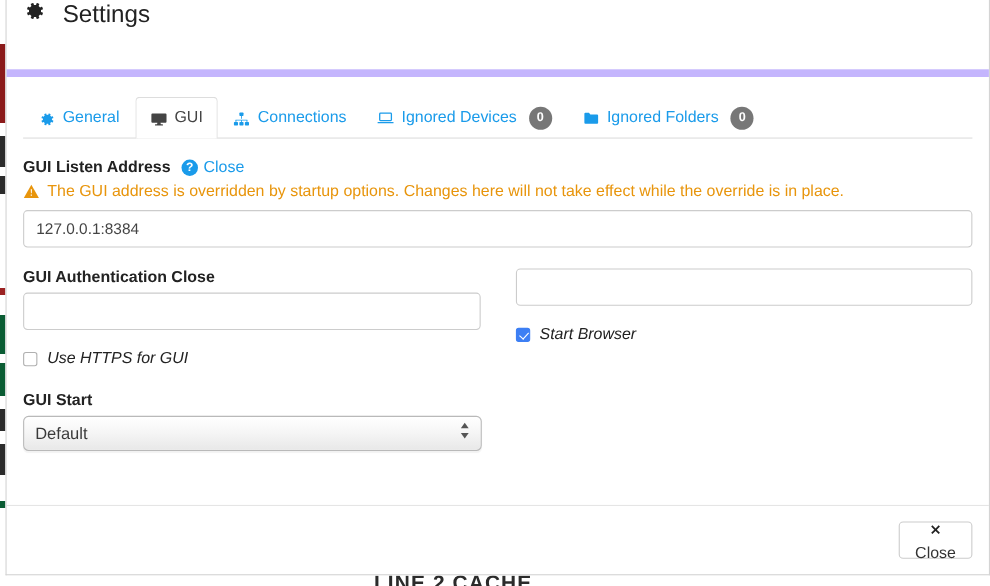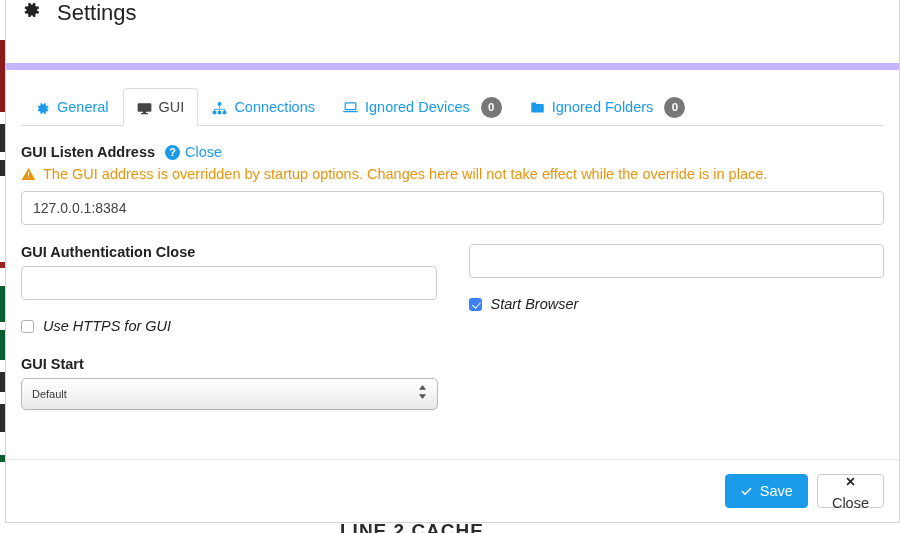--- a/index.html
+++ b/index.html
@@ -190,21 +190,21 @@
   .sel-wrap {
     position: relative;
     width: 417px;
   }
   .sel {
     width: 100%;
     height: 32px;
     border: 1px solid #b9b9b9;
     border-radius: 5px;
     background: linear-gradient(to bottom, #ffffff 0%, #f6f6f6 45%, #e8e8e8 100%);
-    font-size: 11px;
+    font-size: 15px;
     color: #3a3a3a;
     padding: 0 34px 0 10px;
     font-family: "Liberation Sans", sans-serif;
     appearance: none; -webkit-appearance: none;
     outline: none;
     cursor: default;
     box-shadow: 0 1px 1px rgba(0,0,0,.05);
   }
   .sel-arrows {
     position: absolute; right: 11px; top: 50%;
@@ -370,28 +370,20 @@
               <path d="M5 17 1 11.5h8z"></path>
             </svg>
           </span>
         </div>
       </div>
 
     </div>
   </div>
 
   <div class="modal-footer">
-    <button class="btn btn-primary">
-      <span class="bico">
-        <svg viewBox="0 0 16 16" width="13" height="13" fill="#fff">
-          <path d="M6.2 12.6 1.8 8.2l1.3-1.3 3.1 3.1 6.7-6.7 1.3 1.3z"></path>
-        </svg>
-      </span>
-      <span>Save</span>
-    </button>
     <button class="btn btn-default">
       <span class="bico">
         <svg viewBox="0 0 16 16" width="13" height="13" fill="#222">
           <path d="M12.9 4.5 9.4 8l3.5 3.5-1.4 1.4L8 9.4l-3.5 3.5-1.4-1.4L6.6 8 3.1 4.5l1.4-1.4L8 6.6l3.5-3.5z"></path>
         </svg>
       </span>
       <span>Close</span>
     </button>
   </div>
 

